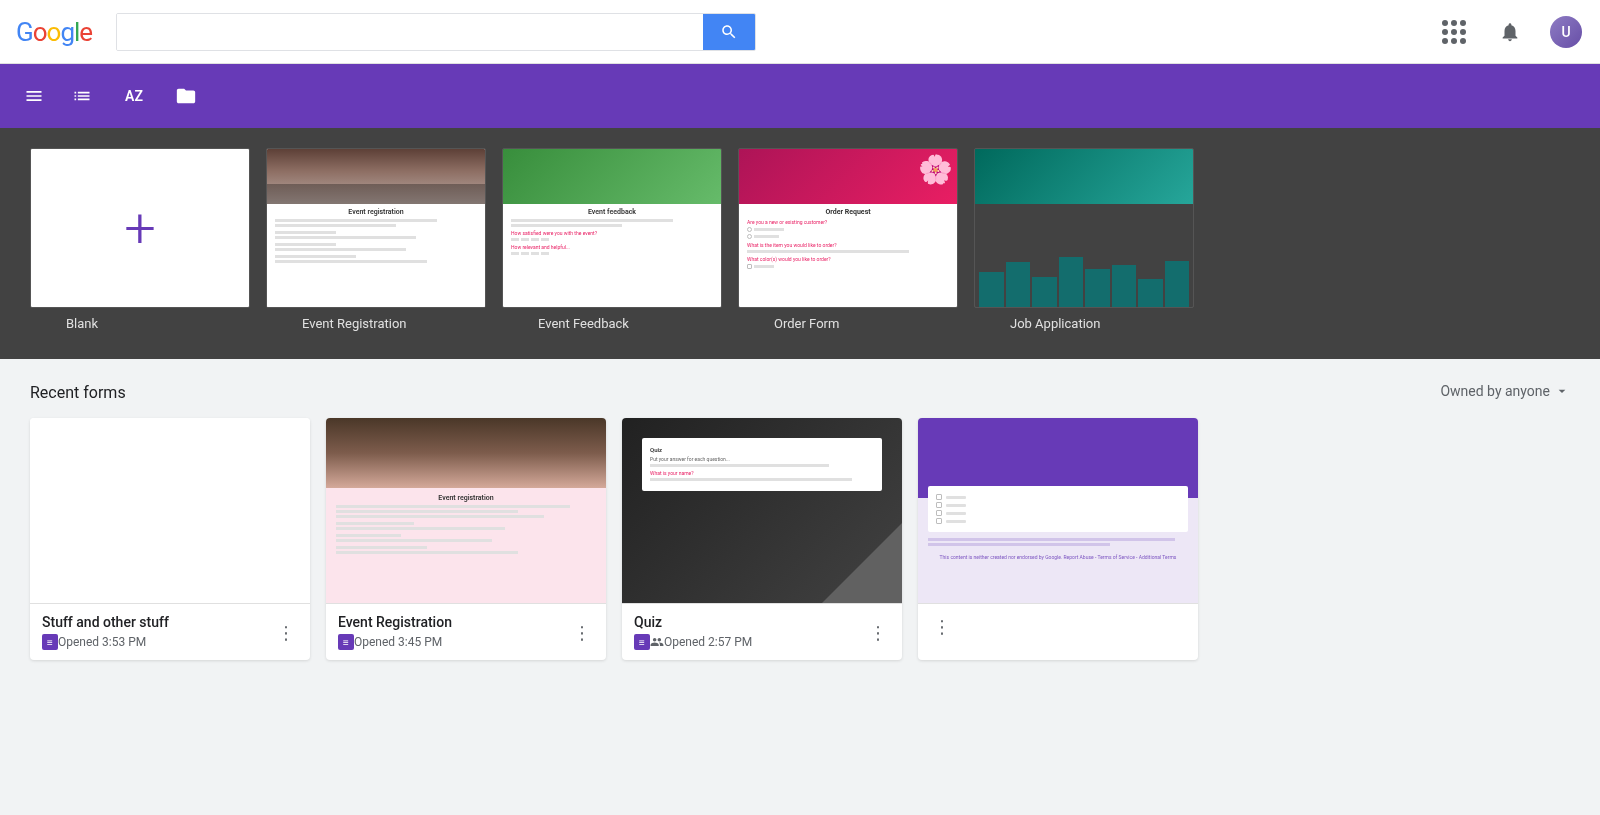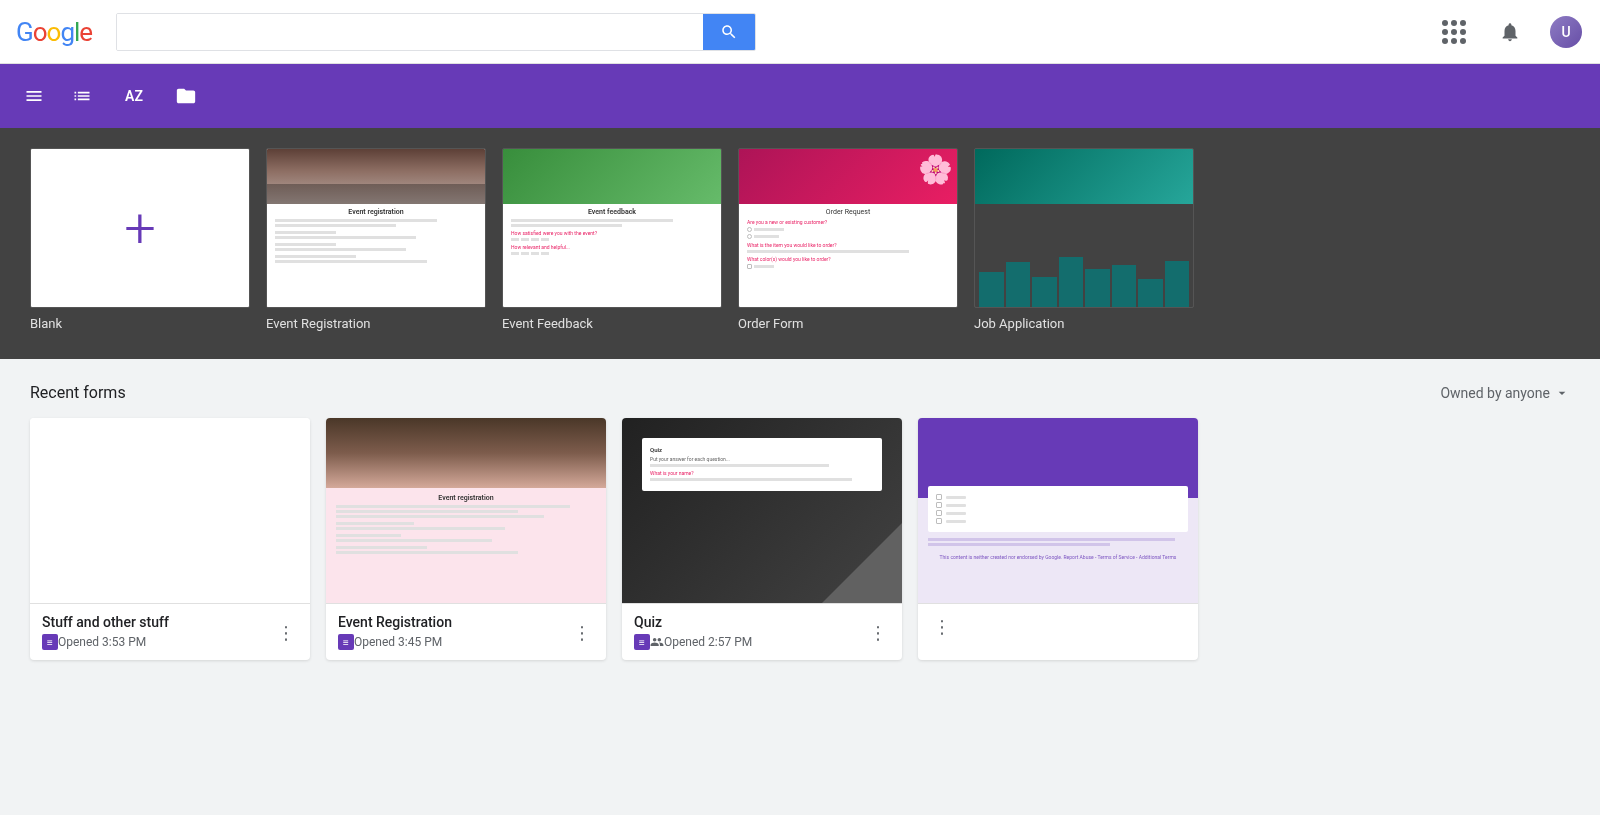--- a/index.html
+++ b/index.html
@@ -153,20 +153,21 @@
       height: 160px;
       border-radius: 2px;
       overflow: hidden;
       border: 1px solid rgba(255,255,255,0.1);
       position: relative;
     }
     .template-label {
       color: #e0e0e0;
       font-size: 13px;
       margin-top: 8px;
+      margin-left: 36px;
     }
 
     
     .blank-thumb {
       background: white;
       display: flex;
       align-items: center;
       justify-content: center;
       height: 100%;
     }
@@ -213,21 +214,21 @@
     }
 
     
     .recent-section {
       padding: 24px 30px;
       background: #f1f3f4;
     }
     .recent-header {
       display: flex;
       justify-content: space-between;
-      align-items: center;
+      align-items: flex-start;
       margin-bottom: 16px;
     }
     .recent-title {
       font-size: 16px;
       color: #202124;
       font-weight: 400;
     }
     .owned-by {
       display: flex;
       align-items: center;
@@ -534,21 +535,21 @@
       <div class="template-label">Event Feedback</div>
     </div>
 
     <div class="template-card">
       <div class="template-thumbnail">
         <div style="width:100%;height:100%;overflow:hidden;position:relative;">
           <div class="order-form-bg">
             <div style="position:absolute;top:4px;right:4px;font-size:28px;">🌸</div>
           </div>
           <div style="padding:4px 8px;background:white;height:calc(100% - 55px);">
-            <div style="font-size:7px;font-weight:400;text-align:center;color:#333;margin-bottom:3px;">Order Request</div>
+            <div style="font-size:7px;font-weight:700;text-align:center;color:#333;margin-bottom:3px;">Order Request</div>
             <div style="font-size:5px;color:#e91e63;margin-top:3px;">Are you a new or existing customer?</div>
             <div style="display:flex;align-items:center;gap:2px;margin:2px 0;">
               <div style="width:5px;height:5px;border-radius:50%;border:1px solid #bdbdbd;"></div>
               <div style="height:3px;width:30px;background:#e0e0e0;"></div>
             </div>
             <div style="display:flex;align-items:center;gap:2px;margin:2px 0;">
               <div style="width:5px;height:5px;border-radius:50%;border:1px solid #bdbdbd;"></div>
               <div style="height:3px;width:25px;background:#e0e0e0;"></div>
             </div>
             <div style="font-size:5px;color:#e91e63;margin-top:3px;">What is the item you would like to order?</div>

